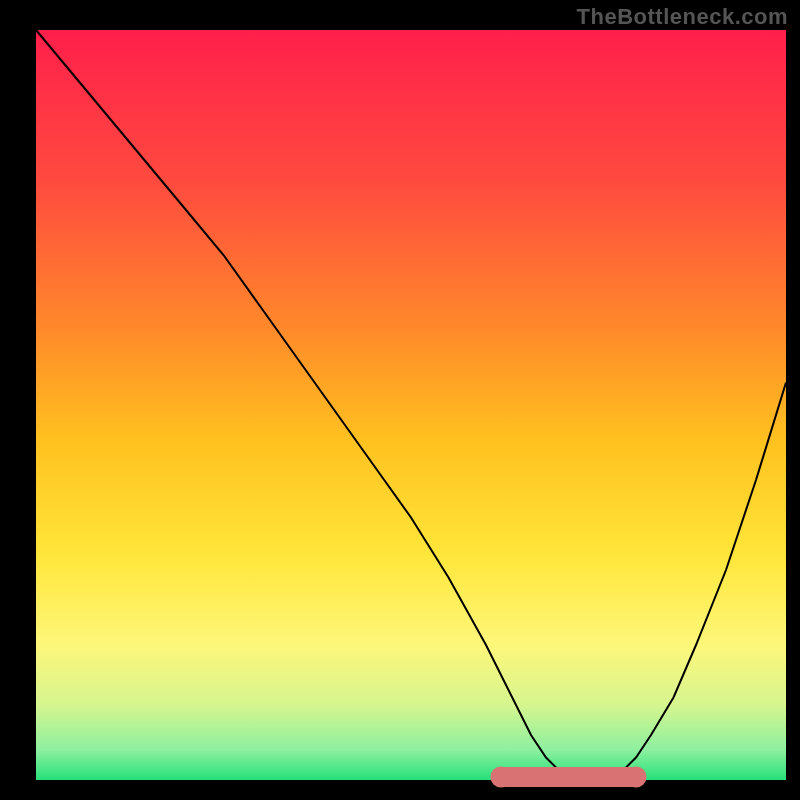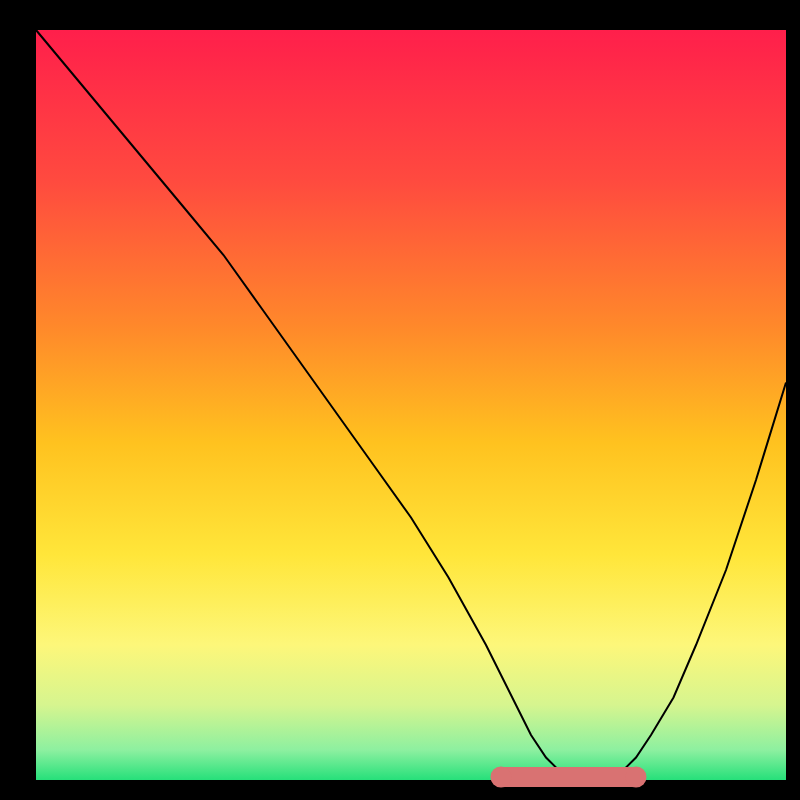--- a/index.html
+++ b/index.html
@@ -33,20 +33,21 @@
     left: 0;
     width: 800px;
     height: 800px;
     display: block;
   }
 </style>
 </head>
 <body>
 
 <div class="frame">
+  <div class="attribution">TheBottleneck.com</div>
 
   <svg id="chart-svg" viewBox="0 0 800 800">
     <defs>
       <linearGradient id="bg-grad" x1="0" y1="0" x2="0" y2="1">
           <stop offset="0%" stop-color="#ff1f4b"></stop>
           <stop offset="20%" stop-color="#ff4a3f"></stop>
           <stop offset="40%" stop-color="#ff8a2a"></stop>
           <stop offset="55.00000000000001%" stop-color="#ffc21f"></stop>
           <stop offset="70%" stop-color="#ffe63a"></stop>
           <stop offset="82%" stop-color="#fdf77a"></stop>

